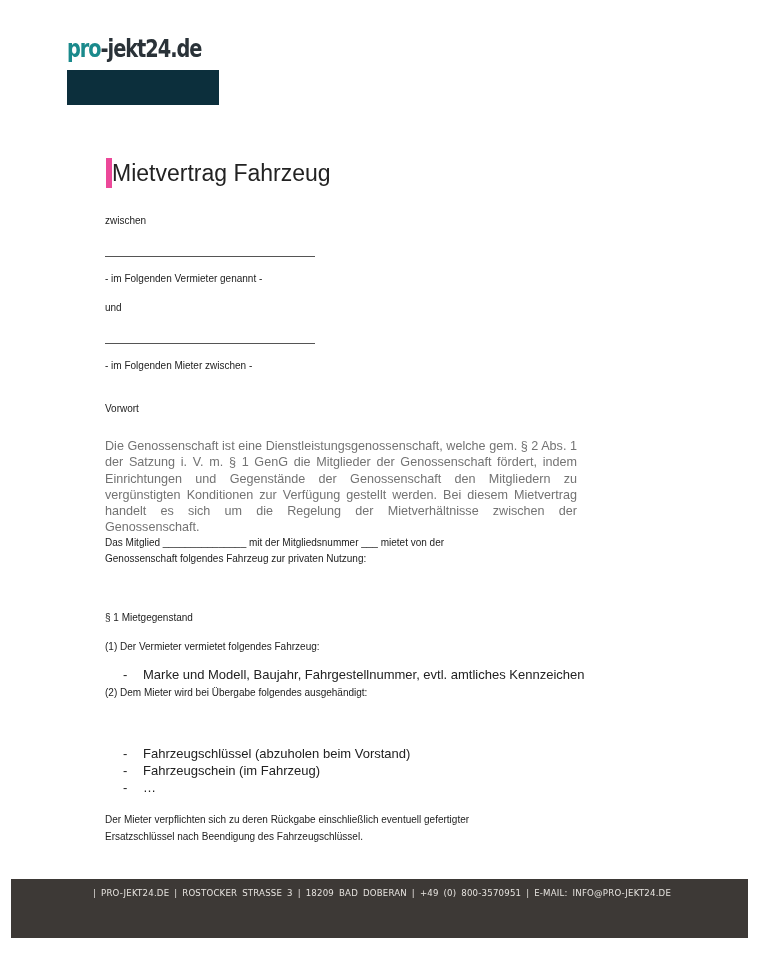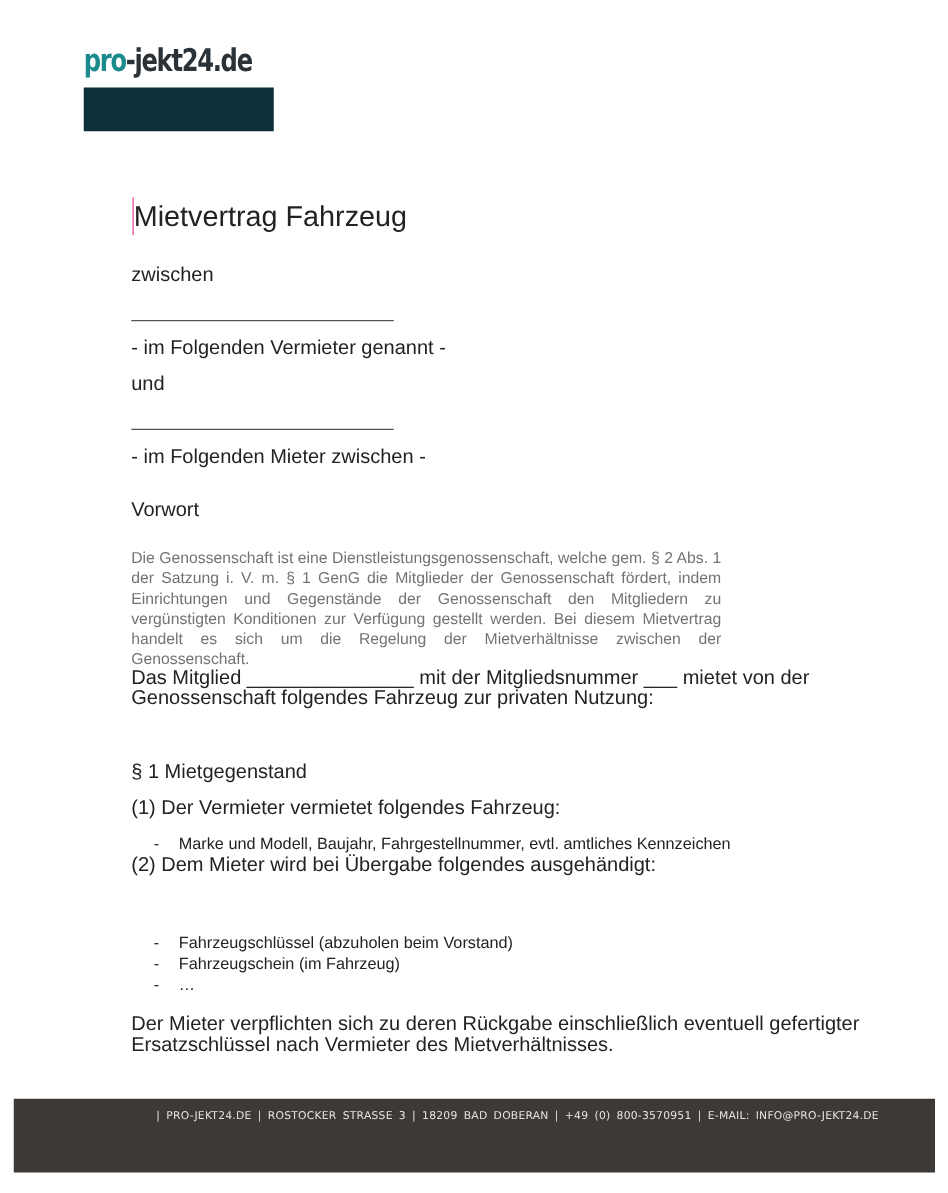--- a/index.html
+++ b/index.html
@@ -18,43 +18,43 @@
     }
     .logo .pro { color: #1a8a8c; }
     .logo .rest { color: #2a3238; }
     .logo-bar {
       position: absolute; left: 67px; top: 70px; width: 152px; height: 35px;
       background: #0c2f3c;
     }
     .title {
       position: absolute; left: 106px; top: 158px;
       font-size: 23px; color: #222; line-height: 30px;
-      border-left: 1px solid #ec4899; padding-left: 0;
+      border-left: 6px solid #ec4899; padding-left: 0;
     }
-    .txt { position: absolute; left: 105px; font-size: 16px; line-height: 16.5px; color: #222; }
+    .txt { position: absolute; left: 105px; font-size: 10px; line-height: 16.5px; color: #222; }
     .line {
       position: absolute; left: 105px; width: 210px; height: 0;
       border-top: 1px solid #555;
     }
     .para {
       position: absolute; left: 105px; width: 472px;
       font-size: 12.6px; line-height: 16.3px; color: #737373;
       text-align: justify;
     }
     .bullet {
       position: absolute; left: 123px; font-size: 13px; line-height: 16.5px; color: #222;
     }
     .bullet .dash { display: inline-block; width: 20px; }
     .footer {
       position: absolute; left: 11px; top: 879px; width: 737px; height: 59px;
       background: #3d3936;
     }
     .footer-text {
       position: absolute; left: 0; width: 100%; top: 9px; text-align: left;
-      padding-left: 114px; box-sizing: border-box;
+      padding-left: 82px; box-sizing: border-box;
       font-family: "DejaVu Sans", sans-serif; font-size: 8.6px;
       color: #e6e3df; letter-spacing: 0.2px; word-spacing: 2px;
     }
   </style>
 </head>
 <body>
 
 <div class="logo">
   <span class="pro">pro</span><span class="rest">-jekt24.de</span>
 </div>
@@ -86,17 +86,17 @@
   <span class="dash">-</span><span>Fahrzeugschlüssel (abzuholen beim Vorstand)</span>
 </div>
 <div class="bullet" style="top:763px">
   <span class="dash">-</span><span>Fahrzeugschein (im Fahrzeug)</span>
 </div>
 <div class="bullet" style="top:780px">
   <span class="dash">-</span><span>…</span>
 </div>
 
 <div class="txt" style="top:812px">Der Mieter verpflichten sich zu deren Rückgabe einschließlich eventuell gefertigter</div>
-<div class="txt" style="top:829px">Ersatzschlüssel nach Vermieter des Mietverhältnisses.</div>
+<div class="txt" style="top:829px">Ersatzschlüssel nach Beendigung des Fahrzeugschlüssel.</div>
 
 <div class="footer">
   <div class="footer-text">| PRO-JEKT24.DE | ROSTOCKER STRASSE 3 | 18209 BAD DOBERAN | +49 (0) 800-3570951 | E-MAIL: INFO@PRO-JEKT24.DE</div>
 </div>
 
 </body></html>

